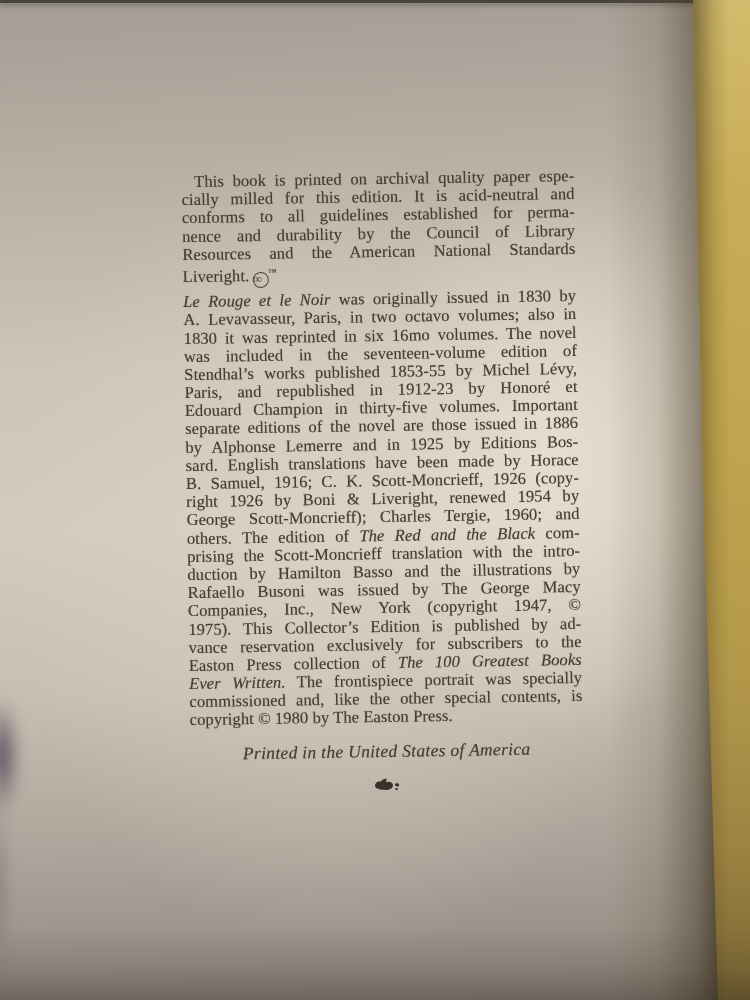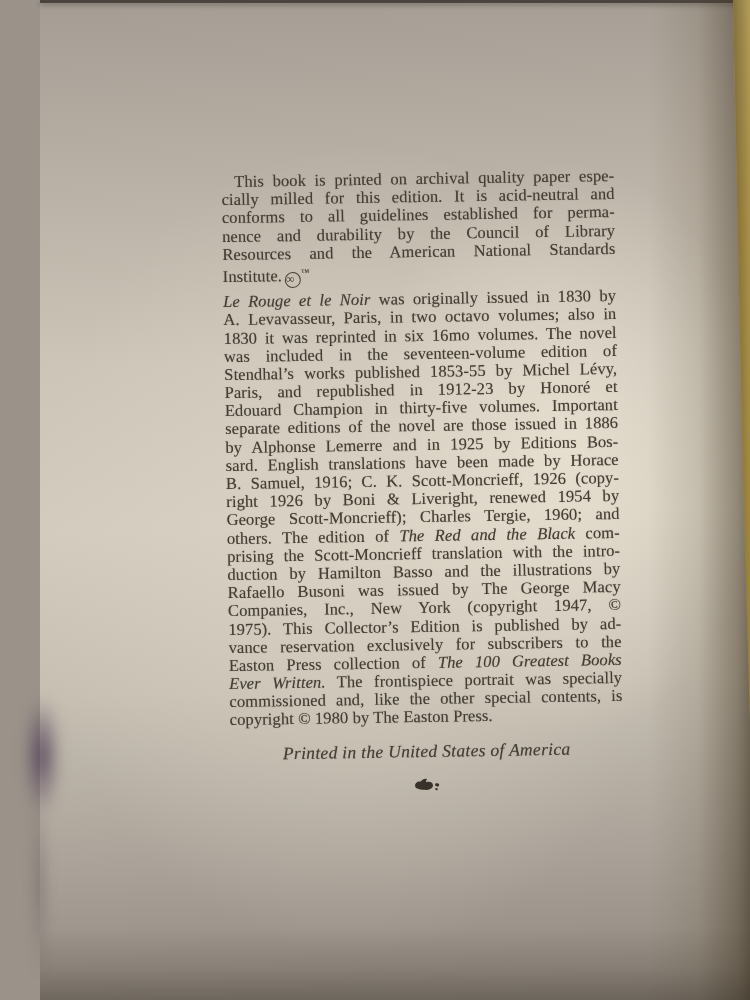--- a/index.html
+++ b/index.html
@@ -2,21 +2,21 @@
 <html><head>
 <meta charset="utf-8">
 <style>
   html, body { margin:0; padding:0; }
   body {
     width:750px; height:1000px;
     position:relative; overflow:hidden;
     background:#9b938a;
     font-family:"Liberation Serif", serif;
   }
-  .photo { position:absolute; inset:0;margin-left:40px; }
+  .photo { position:absolute; inset:0; }
 
   
   .page-bg {
     position:absolute; inset:0;
     background:
       radial-gradient(ellipse 280px 400px at 74% 45%, rgba(238,231,215,0.70), rgba(238,231,215,0) 72%),
       radial-gradient(ellipse 420px 520px at 45% 55%, rgba(224,217,202,0.55), rgba(224,217,202,0) 78%),
       linear-gradient(178deg, #a59d94 0%, #b9b1a5 18%, #ccc5b8 36%, #d3ccbe 52%, #c6bfb2 68%, #aaa298 85%, #8d857b 100%);
   }
 
@@ -103,21 +103,21 @@
   <div class="left-streak"></div>
 
   <div class="text-block">
 
     <div class="para">
         <div class="line indent"><span>This book is printed on archival quality paper espe-</span></div>
         <div class="line"><span>cially milled for this edition. It is acid-neutral and</span></div>
         <div class="line"><span>conforms to all guidelines established for perma-</span></div>
         <div class="line"><span>nence and durability by the Council of Library</span></div>
         <div class="line"><span>Resources and the American National Standards</span></div>
-        <div class="line last"><span>Institute.</span><span class="inf-circle">∞</span><span class="tm">™</span></div>
+        <div class="line last"><span>Liveright.</span><span class="inf-circle">∞</span><span class="tm">™</span></div>
       </div>
       <div class="para">
         <div class="line"><span class="it">Le Rouge et le Noir</span><span> was originally issued in 1830 by</span></div>
         <div class="line"><span>A. Levavasseur, Paris, in two octavo volumes; also in</span></div>
         <div class="line"><span>1830 it was reprinted in six 16mo volumes. The novel</span></div>
         <div class="line"><span>was included in the seventeen-volume edition of</span></div>
         <div class="line"><span>Stendhal’s works published 1853-55 by Michel Lévy,</span></div>
         <div class="line"><span>Paris, and republished in 1912-23 by Honoré et</span></div>
         <div class="line"><span>Edouard Champion in thirty-five volumes. Important</span></div>
         <div class="line"><span>separate editions of the novel are those issued in 1886</span></div>

